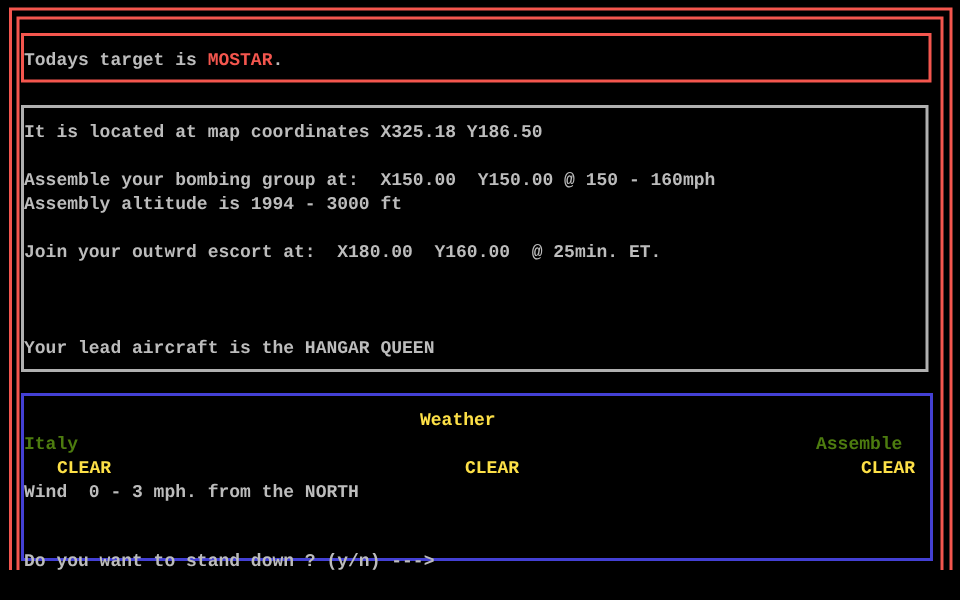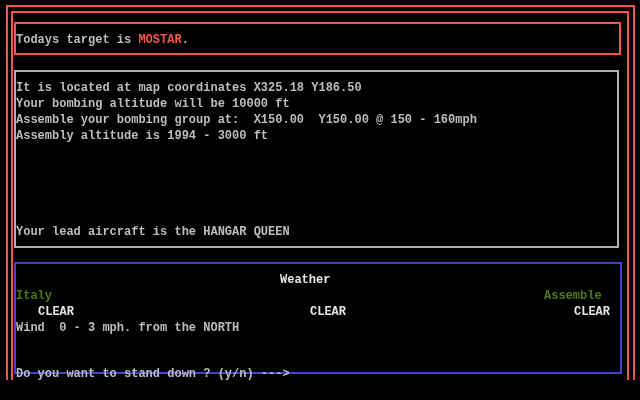--- a/index.html
+++ b/index.html
@@ -47,21 +47,21 @@
   }
   .row {
     position: absolute;
     left: 16px;
     height: 16px;
     line-height: 16px;
     white-space: pre;
     color: #bcbcbc;
   }
   .c-red   { color: #f4564e; }
-  .c-green { color: #e5e5e5; }
+  .c-green { color: #fde047; }
   .c-blue  { color: #4d7c0f; }
 
   .r-target   { top: 32px; }
   .r-coords   { top: 80px; }
   .r-balt     { top: 96px; }
   .r-group    { top: 112px; }
   .r-aalt     { top: 128px; }
   .r-escort   { top: 160px; }
   .r-lead     { top: 224px; }
   .r-wtitle   { top: 272px; left: 280px; }
@@ -83,23 +83,23 @@
 <div class="screen">
 
   <div class="box frame-outer"></div>
   <div class="box frame-inner"></div>
 
   <div class="box target-panel"></div>
   <div class="row r-target"><span>Todays target is </span><span class="c-red">MOSTAR</span><span>.</span></div>
 
   <div class="box briefing-panel"></div>
   <div class="row r-coords">It is located at map coordinates X325.18 Y186.50</div>
-  <div class="row r-balt">Your bombing altitude will be 10000 ft</div>
   <div class="row r-group">Assemble your bombing group at:  X150.00  Y150.00 @ 150 - 160mph</div>
   <div class="row r-aalt">Assembly altitude is 1994 - 3000 ft</div>
+  <div class="row r-escort">Join your outwrd escort at:  X180.00  Y160.00  @ 25min. ET.</div>
   <div class="row r-lead">Your lead aircraft is the HANGAR QUEEN</div>
 
   <div class="box weather-panel"></div>
   <div class="row r-wtitle c-green">Weather</div>
 
   <span class="abs r-regions x-italy c-blue">Italy</span>
   <span class="abs r-regions x-rumania c-blue">Assemble</span>
 
   <span class="abs r-status x-italy c-green">CLEAR</span>
   <span class="abs r-status x-clear-c c-green">CLEAR</span>

